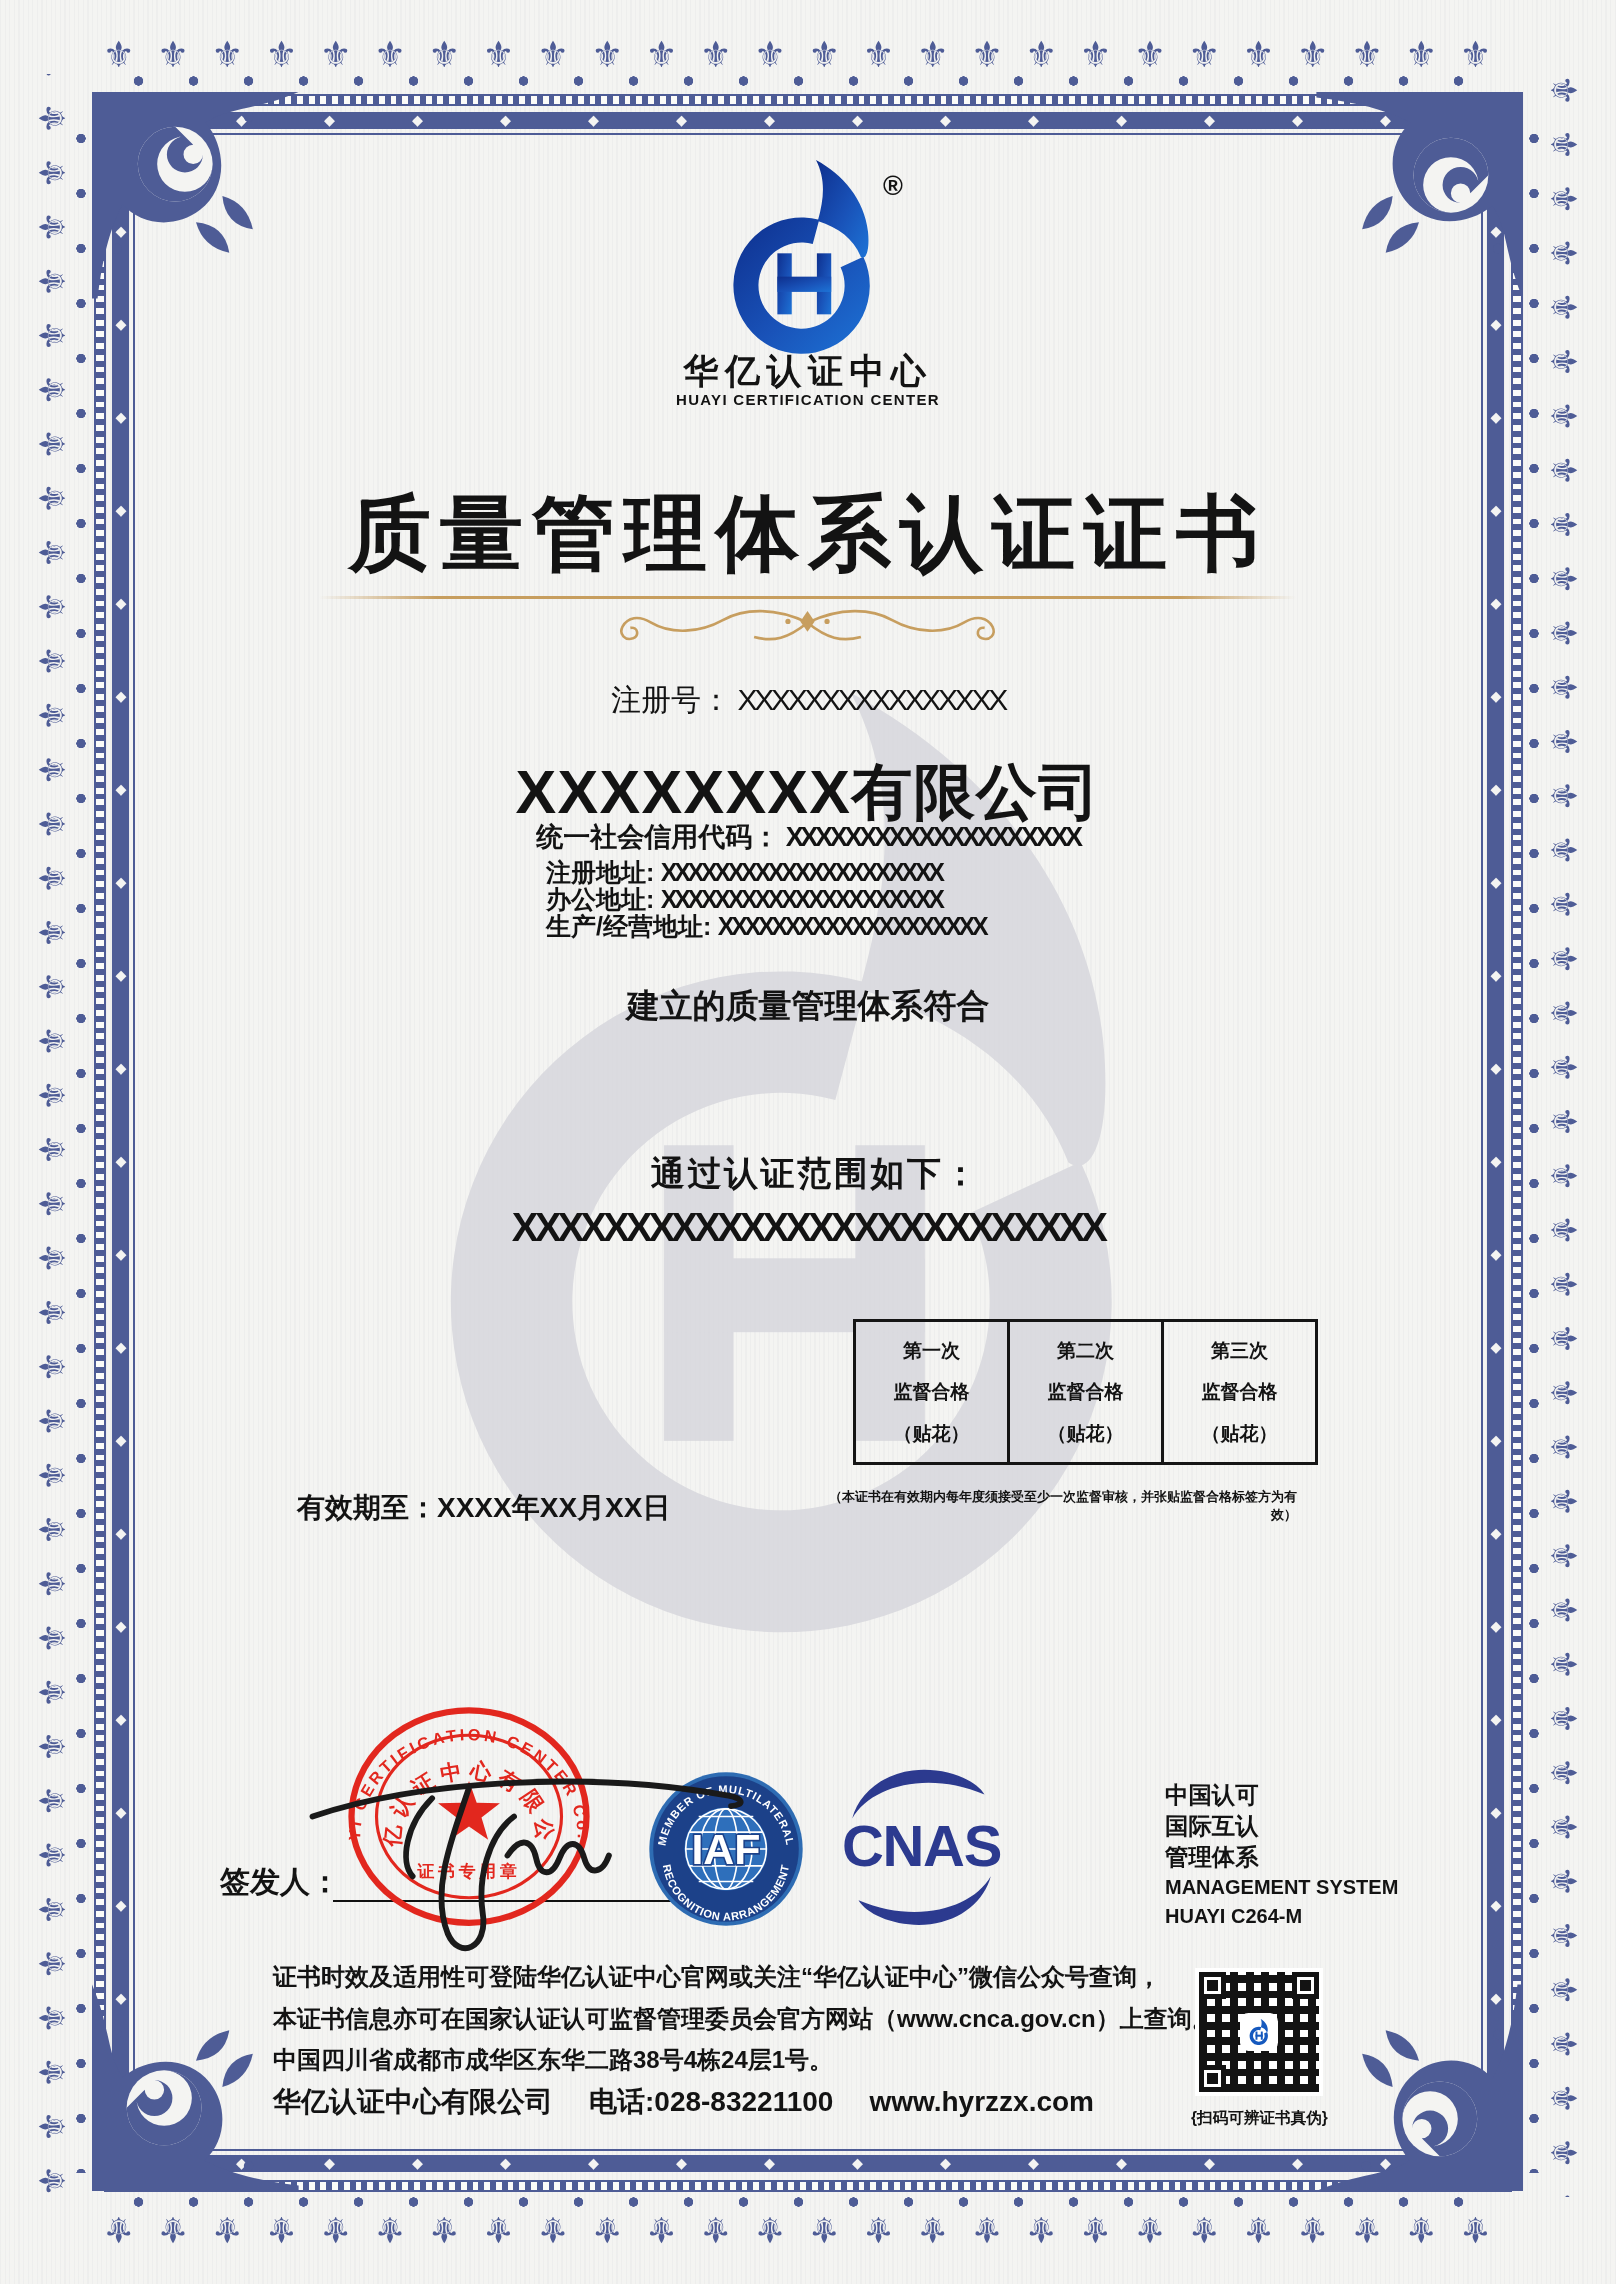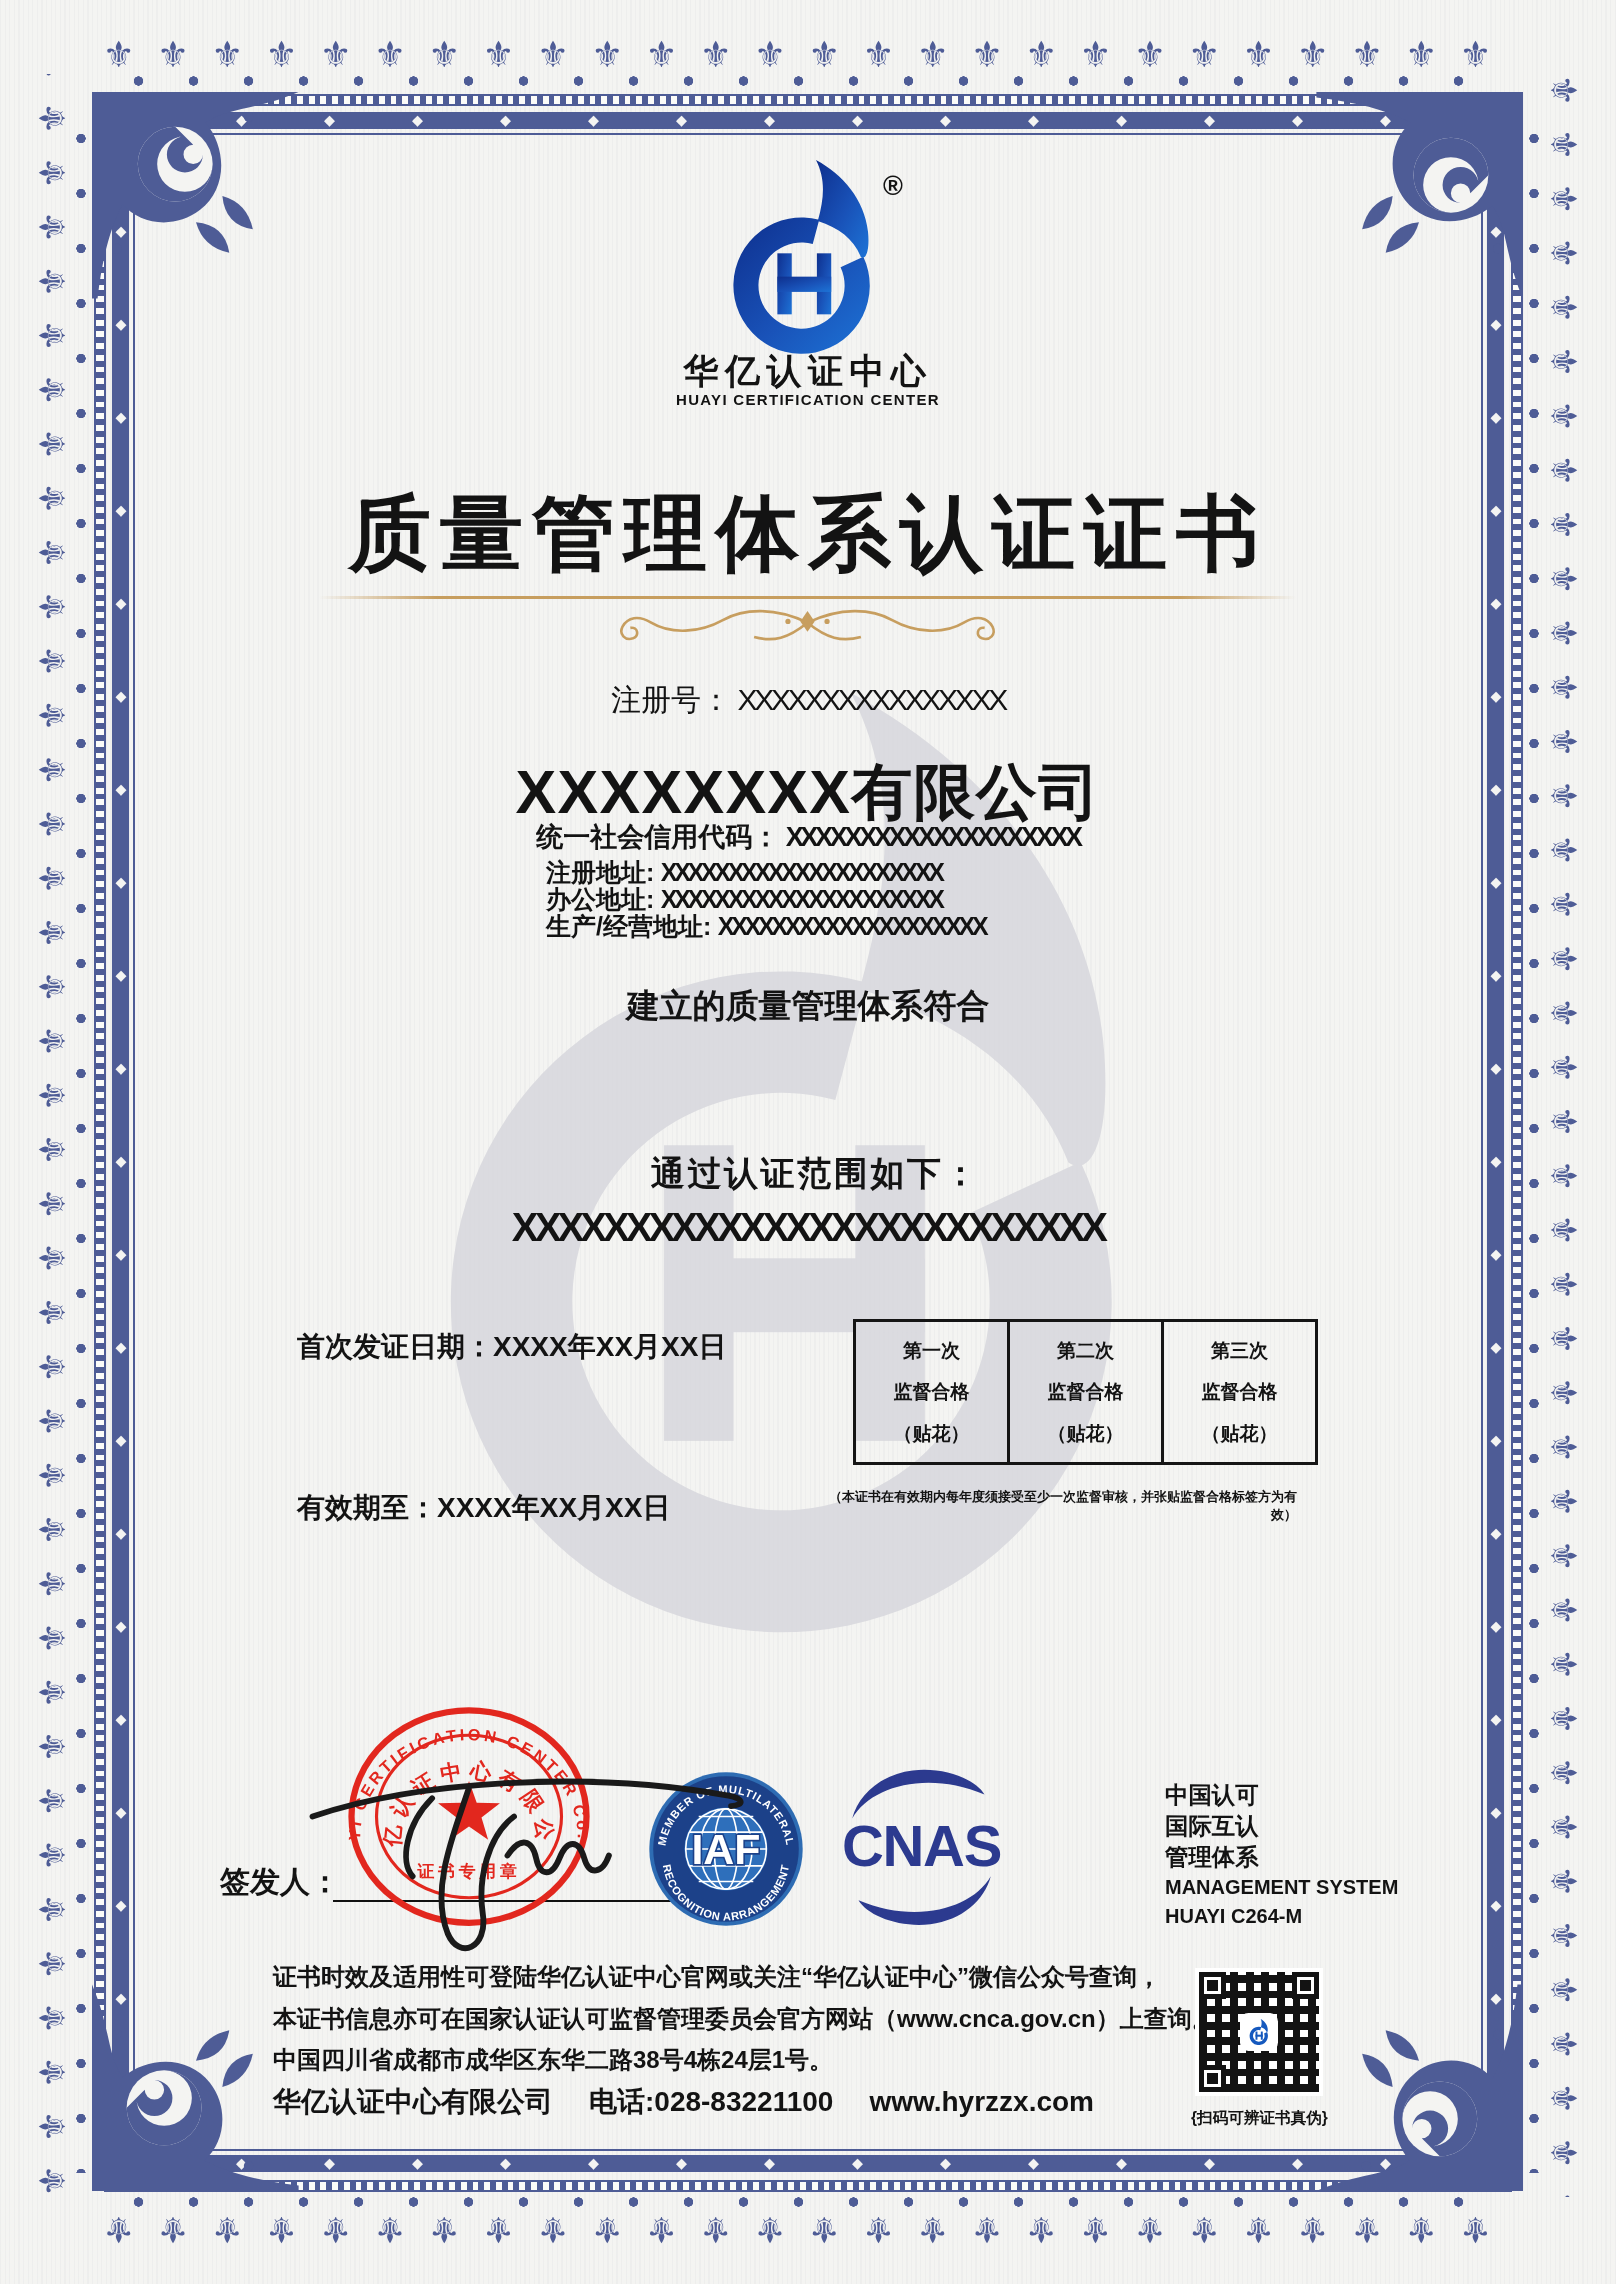--- a/index.html
+++ b/index.html
@@ -227,23 +227,20 @@
     <span>办公地址:</span><span class="xv">XXXXXXXXXXXXXXXXXXXXX</span>
   </div>
   <div class="abs addr a3">
     <span>生产/经营地址:</span><span class="xv">XXXXXXXXXXXXXXXXXXXX</span>
   </div>
 
   <div class="abs ctr built">建立的质量管理体系符合</div>
   <div class="abs ctr scope-intro">通过认证范围如下：</div>
   <div class="abs ctr scope-x">XXXXXXXXXXXXXXXXXXXXXXXXXX</div>
 
-  <div class="abs date-line d1">
-    <span>首次发证日期：</span><span>XXXX年XX月XX日</span>
-  </div>
   <div class="abs date-line d3">
     <span>有效期至：</span><span>XXXX年XX月XX日</span>
   </div>
 
   <div class="abs sup-table">
     <div class="sup-cell">
       <span>第一次</span>
       <span>监督合格</span>
       <span>（贴花）</span>
     </div>

